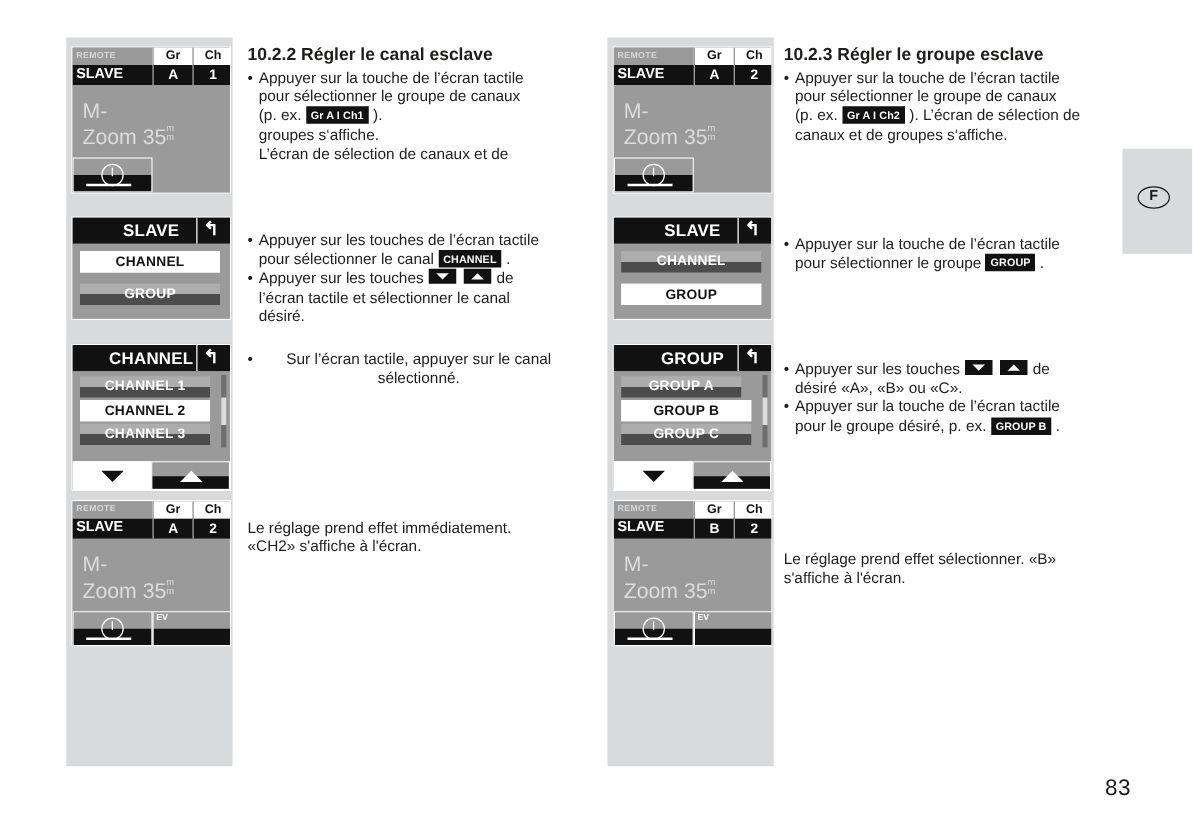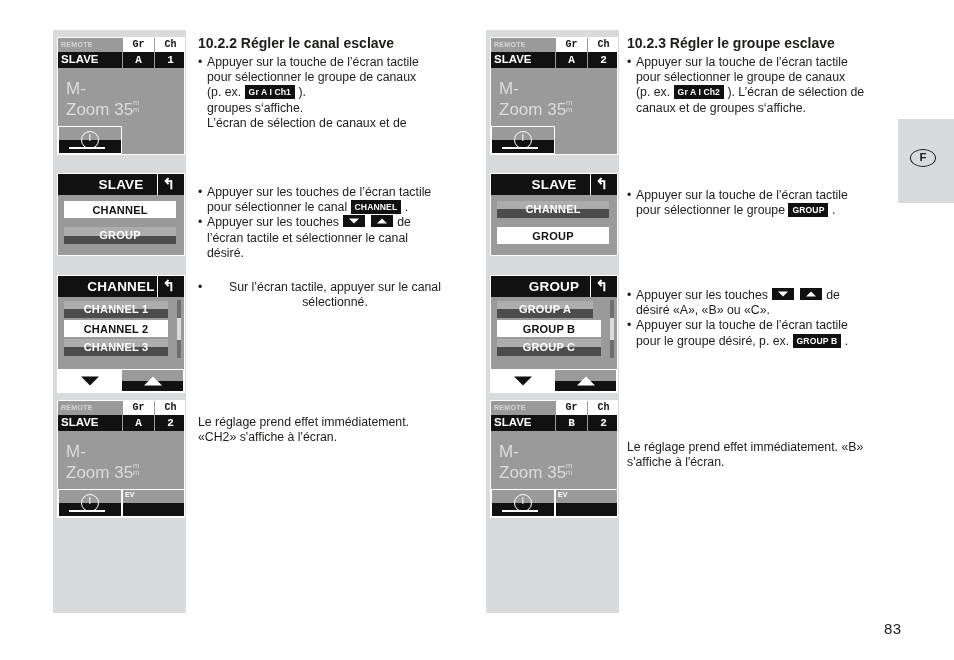--- a/index.html
+++ b/index.html
@@ -43,21 +43,21 @@
     font-weight: bold;
     line-height: 15px;
     text-align: center;
     font-family: "Liberation Sans", sans-serif;
   }
 
   
   #page-number {
     position: absolute;
     left: 884px; top: 620px;
-    font-size: 15px;
+    font-size: 18px;
     color: #1a1a1a;
     letter-spacing: .3px;
   }
 
   
   .lcd {
     position: absolute;
     background: #9a9a9a;
     border: 1.5px solid #ffffff;
     box-sizing: border-box;
@@ -67,21 +67,20 @@
   
   .lcd-status { width: 128px; height: 118px; }
   .st-topbar {
     position: absolute; left: 0; top: 0;
     width: 100%; height: 30px;
   }
   .st-cell {
     position: absolute;
     box-sizing: border-box;
     text-align: center;
-    font-family: Liberation Mono, monospace;
   }
   .st-remote-row {
     position: absolute; left: 0; top: 0;
     width: 64px; height: 14px;
     background: #9a9a9a;
     color: #d6d6d6;
     font-size: 7px;
     font-weight: bold;
     letter-spacing: .3px;
     line-height: 14px;
@@ -628,17 +627,17 @@
       <div>Appuyer sur la touche de l’écran tactile</div>
       <div>
         <span>pour le groupe désiré, p. ex.</span>
         <span class="kbadge tight">GROUP B</span>
         <span>.</span>
       </div>
     </div>
   </div>
 
   <div class="txt" style="left:627px; top:440px; width:285px;">
-    <div>Le réglage prend effet immédiatement. «B»</div>
+    <div>Le réglage prend effet sélectionner. «B»</div>
     <div>s'affiche à l'écran.</div>
   </div>
 
 </div>
 
 </body></html>

